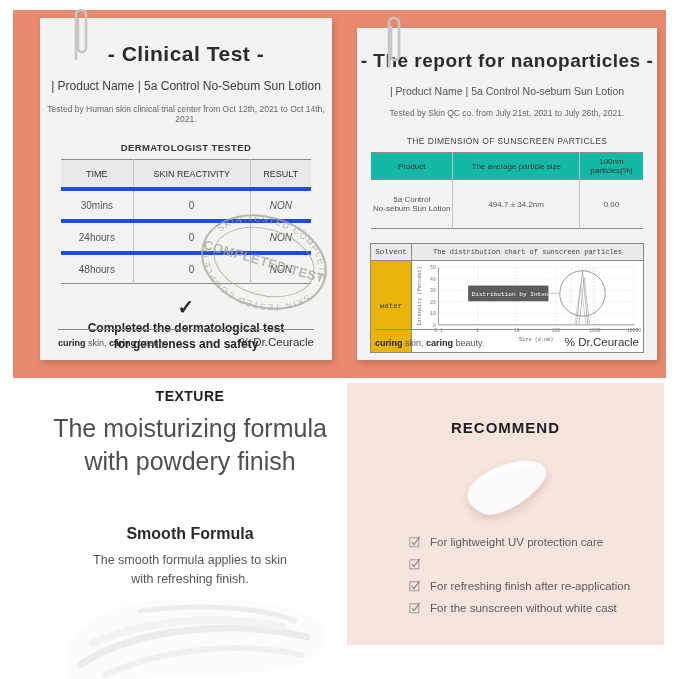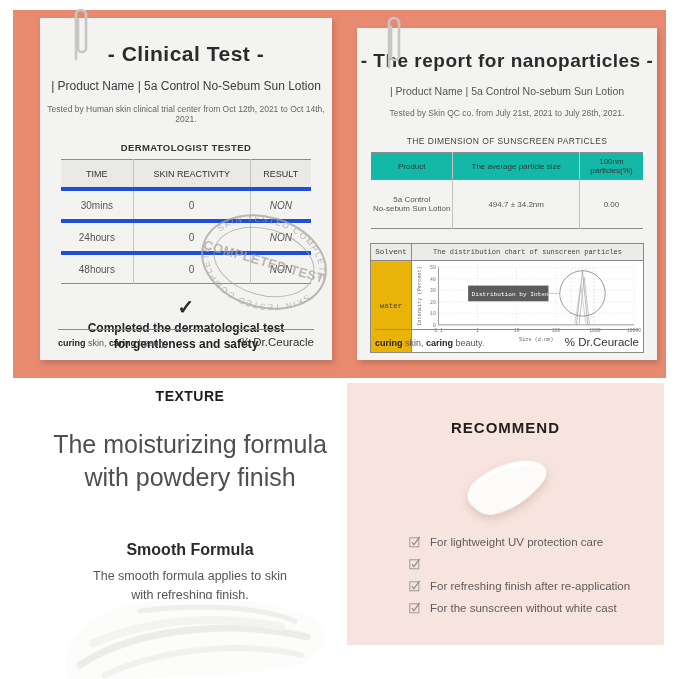--- a/index.html
+++ b/index.html
@@ -50,21 +50,21 @@
   .chart-solvent{height:16px;background:#ebebe9;border-bottom:1px solid #8a8a8a;
                  font-size:7.5px;color:#444;display:flex;align-items:center;justify-content:center;}
   .chart-water{flex:1;font-size:7.5px;color:#444;display:flex;align-items:center;justify-content:center;text-align:right;}
   .chart-rightcol{flex:1;display:flex;flex-direction:column;}
   .chart-titlebar{height:16px;background:#ebebe9;border-bottom:1px solid #8a8a8a;font-size:7px;
                   color:#444;display:flex;align-items:center;justify-content:center;}
   .chart-body{flex:1;background:#fff;padding:1px 2px;}
   
   .texture{position:absolute;left:30px;top:388px;width:320px;text-align:center;}
   .texture-label{font-size:14px;font-weight:bold;color:#1e1e1e;letter-spacing:.5px;}
-  .texture-headline{margin-top:24px;font-size:25px;color:#4f4f4f;line-height:1.3;}
+  .texture-headline{margin-top:8px;font-size:25px;color:#4f4f4f;line-height:1.3;}
   .smooth-title{margin-top:48px;font-size:16px;font-weight:bold;color:#2a2a2a;}
   .smooth-text{margin-top:8px;font-size:12.5px;color:#555;line-height:1.5;text-align:center;}
   .smear{position:absolute;left:45px;top:583px;width:300px;height:96px;}
   .recommend{position:absolute;left:347px;top:383px;width:317px;height:262px;background:#f8e4de;}
   .rec-title{margin-top:36px;text-align:center;font-size:15px;font-weight:bold;color:#1e1e1e;
              letter-spacing:1px;}
   .swatch{display:block;margin:18px auto 0 auto;filter:drop-shadow(0 4px 5px rgba(185,155,145,.45));}
   .rec-list{list-style:none;margin:20px 8px 0 0;padding:0 0 0 62px;text-align:center;}
   .rec-list li{display:flex;align-items:center;gap:9px;margin-bottom:10px;}
   .rec-list li span{font-size:11.5px;color:#5d5d5d;}

